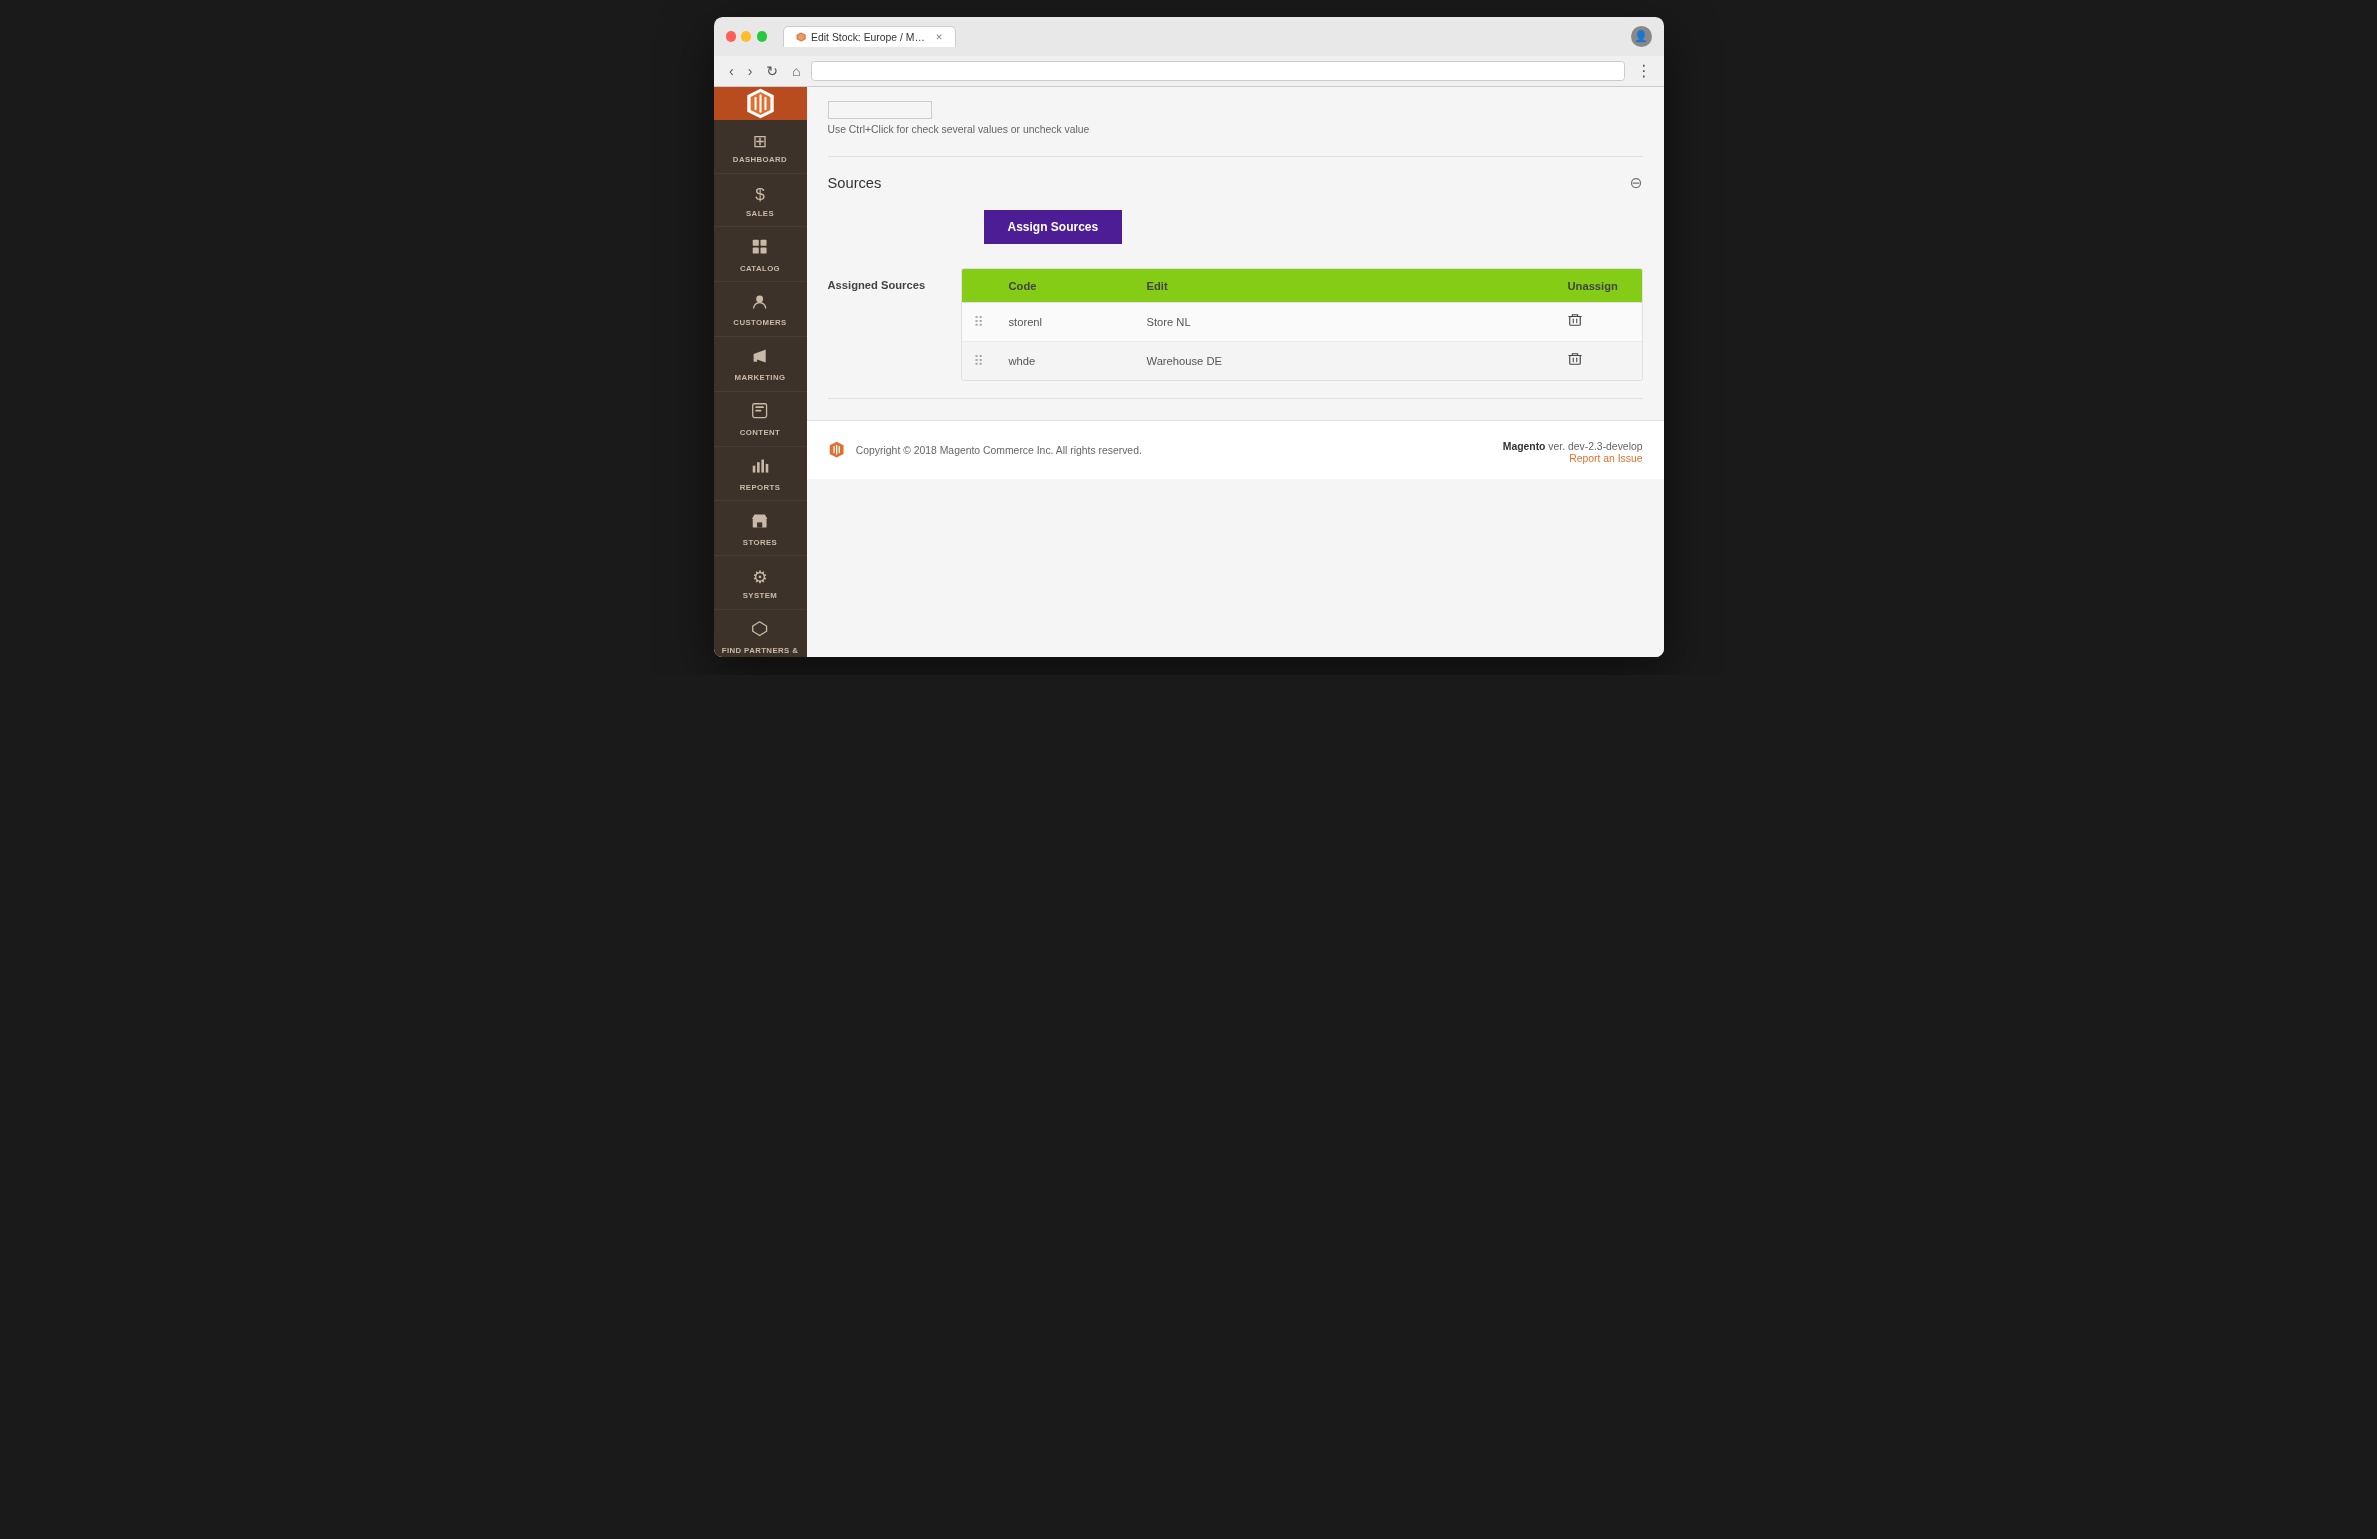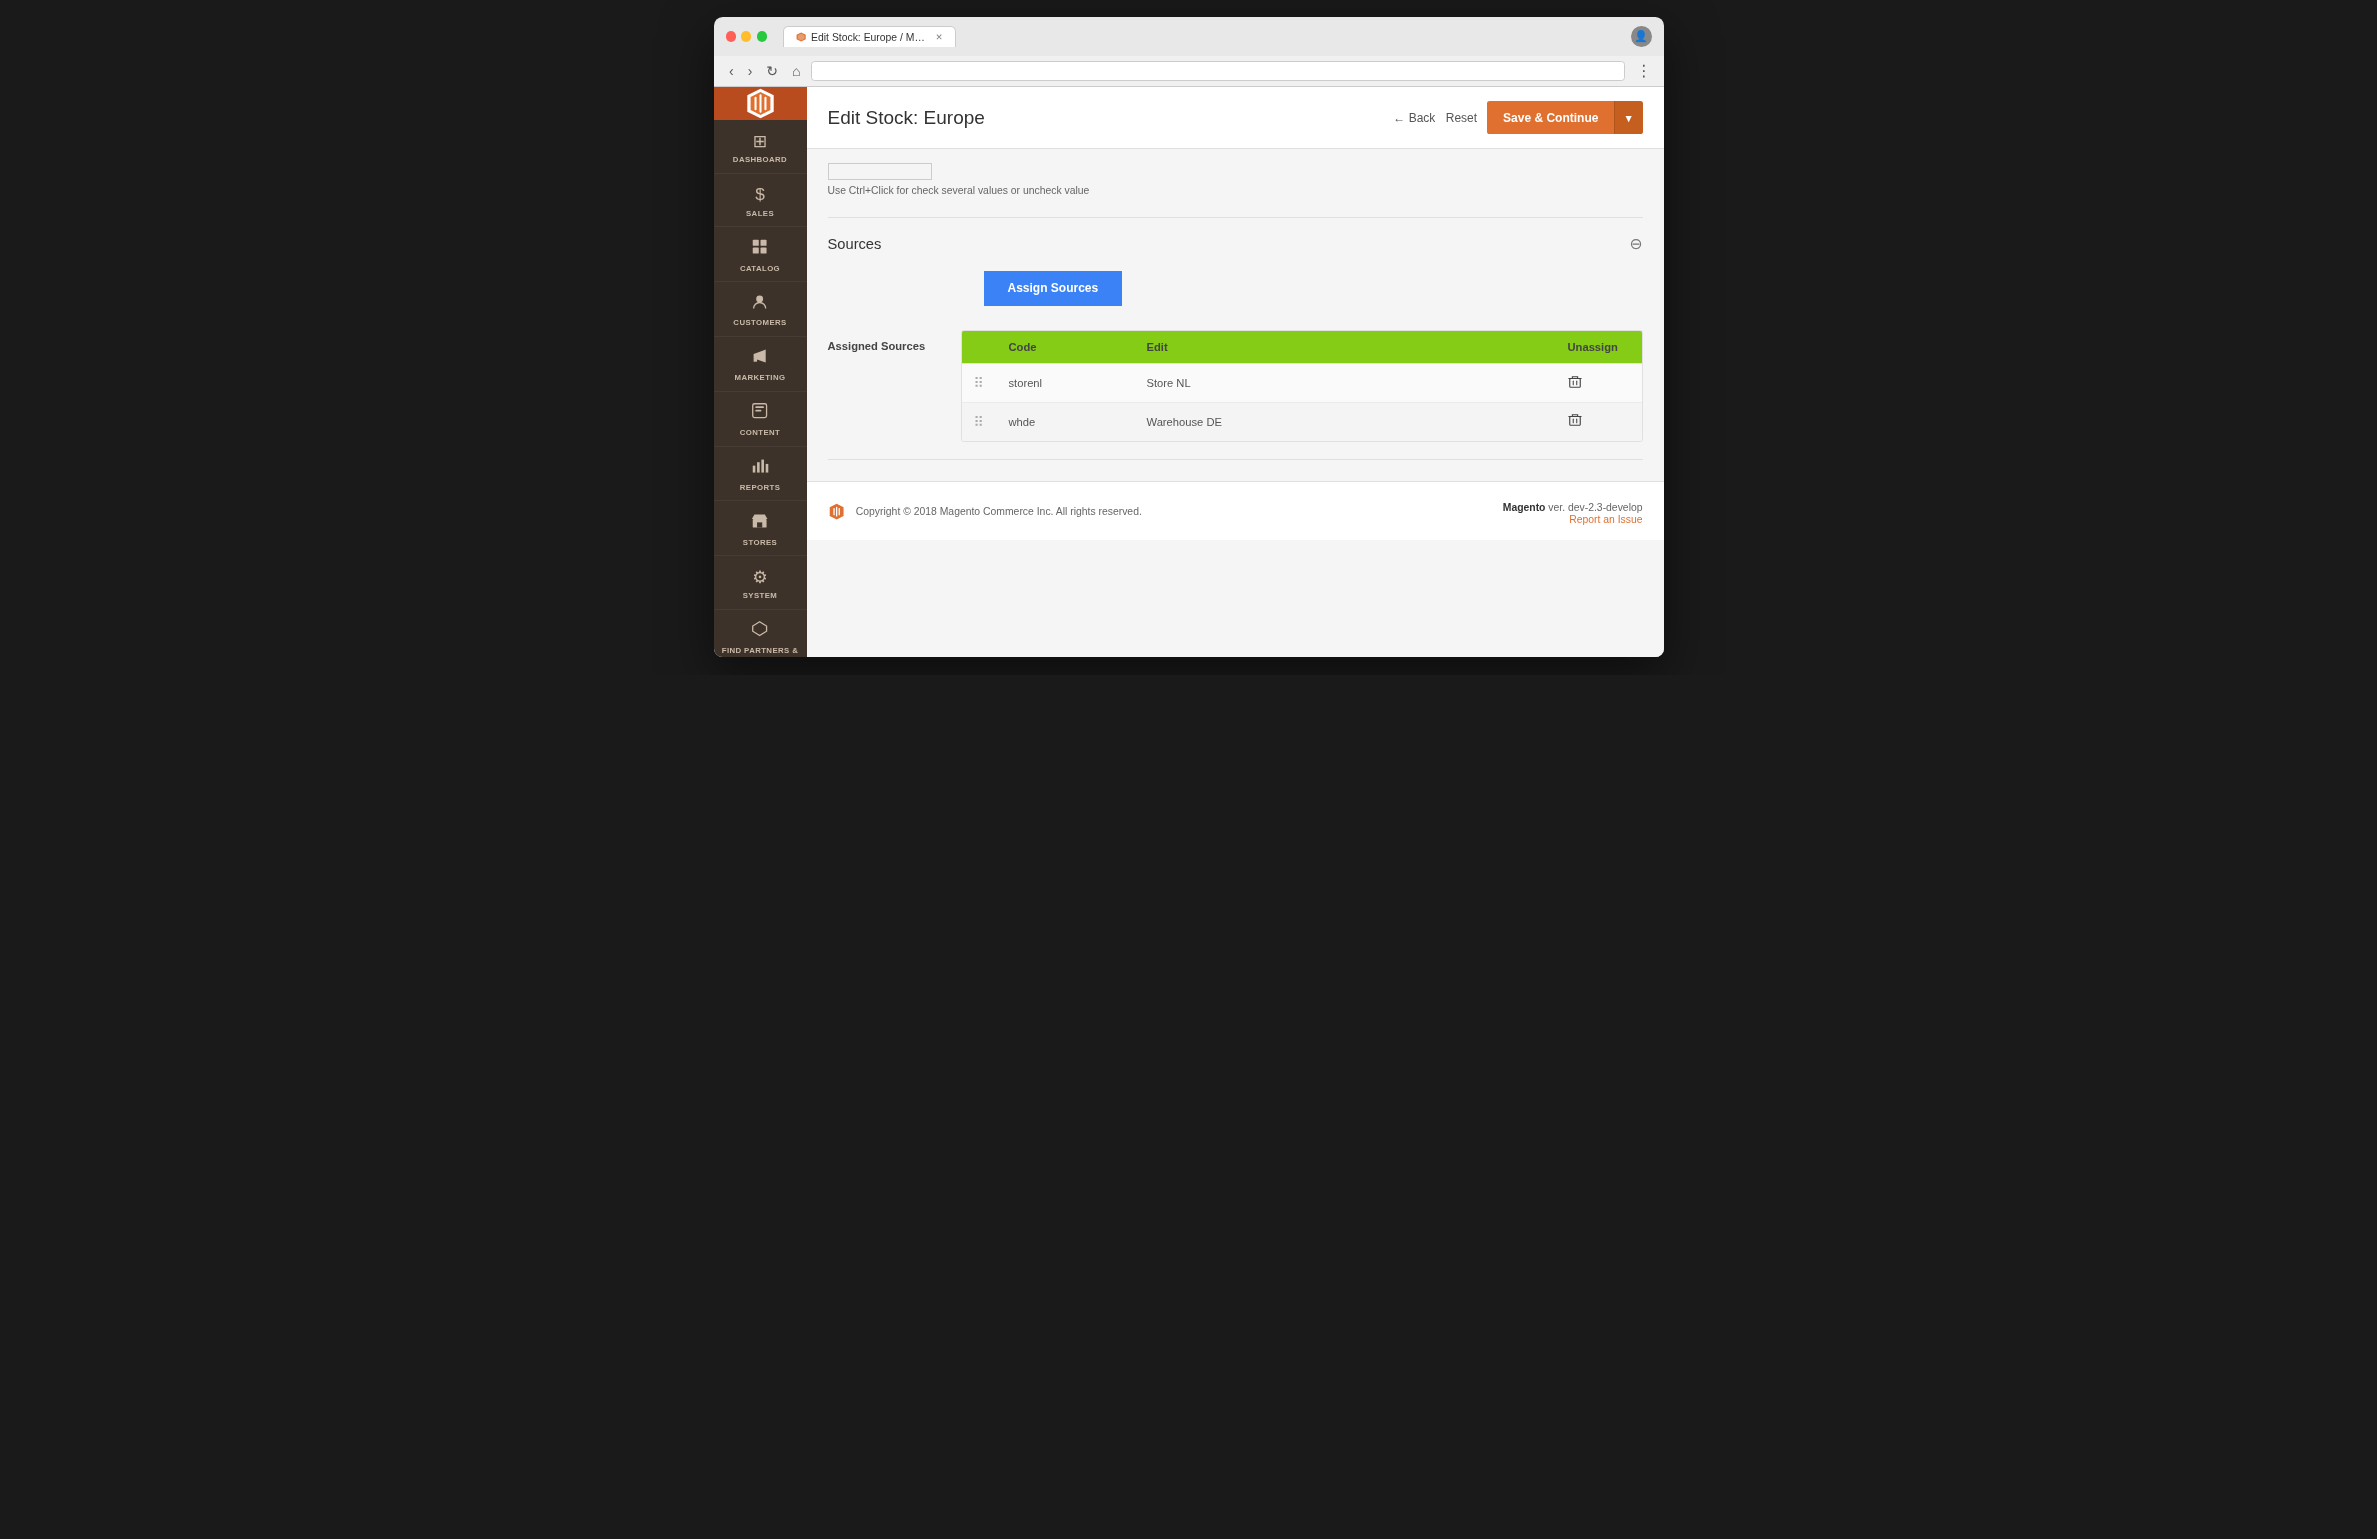--- a/index.html
+++ b/index.html
@@ -130,21 +130,21 @@
     .sources-section { padding: 17.3px 0; border-bottom: 0.9px solid #e0e0e0; }
     .sources-header {
       display: flex; align-items: center; justify-content: space-between; margin-bottom: 17.3px;
     }
     .sources-title { font-size: 14.7px; font-weight: 500; color: #333; }
     .collapse-btn {
       background: none; border: none; cursor: pointer; color: #777; font-size: 15.6px;
     }
 
     .assign-sources-btn {
-      background: #3b82f6; color: #fff; border: none; padding: 10.4px 24px;
+      background: #4c1d95; color: #fff; border: none; padding: 10.4px 24px;
       font-size: 12px; font-weight: 600; cursor: pointer; margin-bottom: 24px; margin-left: 156px;
     }
 
     .assigned-sources-row {
       display: flex; align-items: flex-start; gap: 21px;
     }
     .assigned-sources-label {
       font-size: 11.2px; font-weight: 700; color: #444; min-width: 112px; padding-top: 10.4px;
     }
 
@@ -309,36 +309,20 @@
           <svg width="17.3" height="17.3" viewBox="0 0 20 20" fill="none">
               <polygon points="10,2 18,7 18,13 10,18 2,13 2,7" stroke="#c9b9a8" stroke-width="1.5" fill="none"></polygon>
             </svg>
         </span>
         <span class="sidebar-item-label" style="text-align:center;line-height:1.2;">FIND PARTNERS &amp; EXTENSIONS</span>
       </div>
     </nav>
 
     <div class="main-content">
 
-      <div class="page-header">
-        <h1 class="page-title">Edit Stock: Europe</h1>
-        <div class="header-actions">
-          <button class="back-btn">
-            <span>←</span>
-            <span>Back</span>
-          </button>
-          <button class="reset-btn">Reset</button>
-          <div class="save-btn-group">
-            <button class="save-continue-btn">Save &amp; Continue</button>
-            <button class="save-dropdown-btn">
-              <span style="font-size:10.4px;">▼</span>
-            </button>
-          </div>
-        </div>
-      </div>
 
       <div class="content-area">
 
         <div class="hint-section">
           <div class="hint-input-mock"></div>
           <p class="hint-text">Use Ctrl+Click for check several values or uncheck value</p>
         </div>
 
         <div class="sources-section">
           <div class="sources-header">

